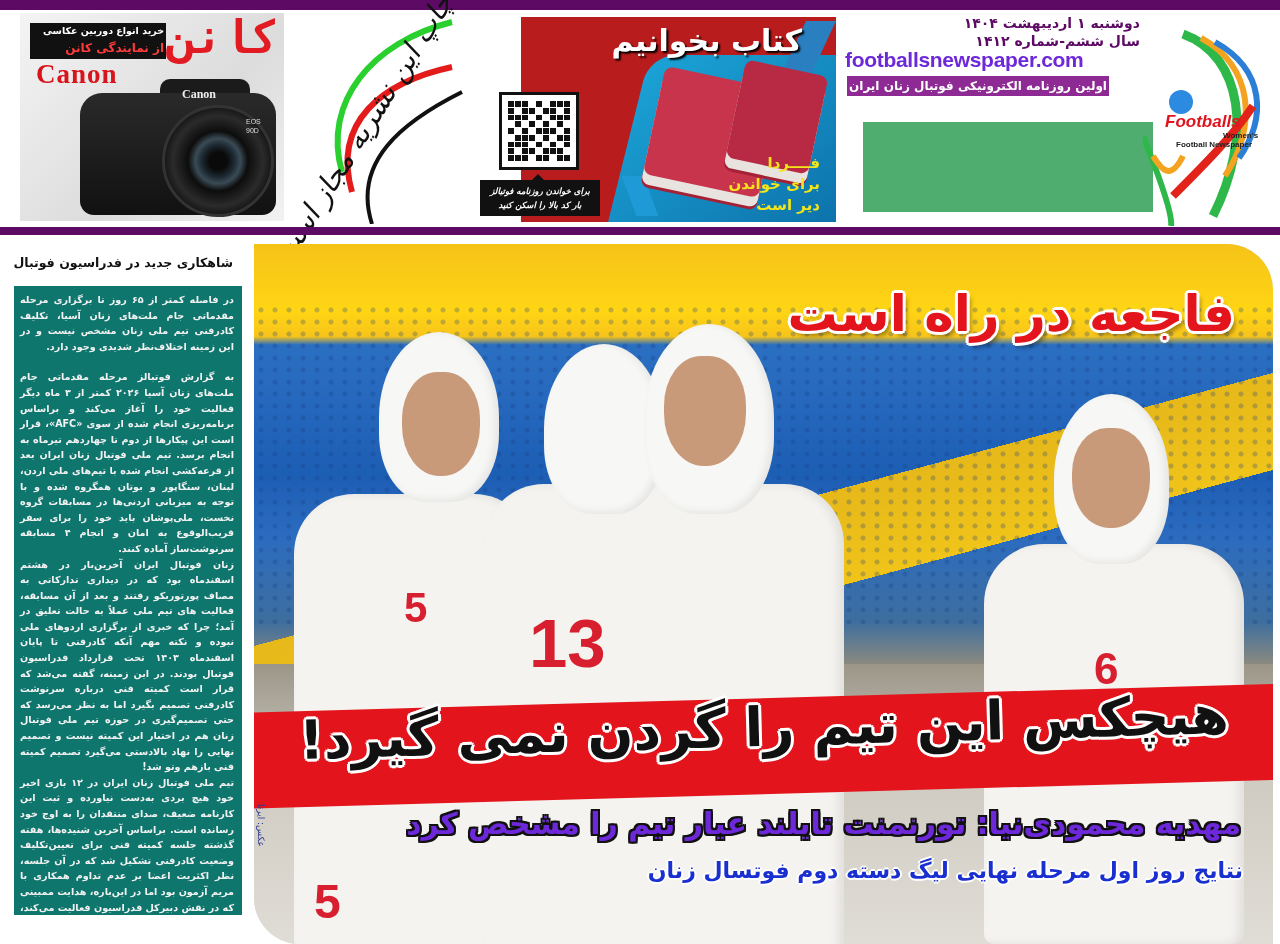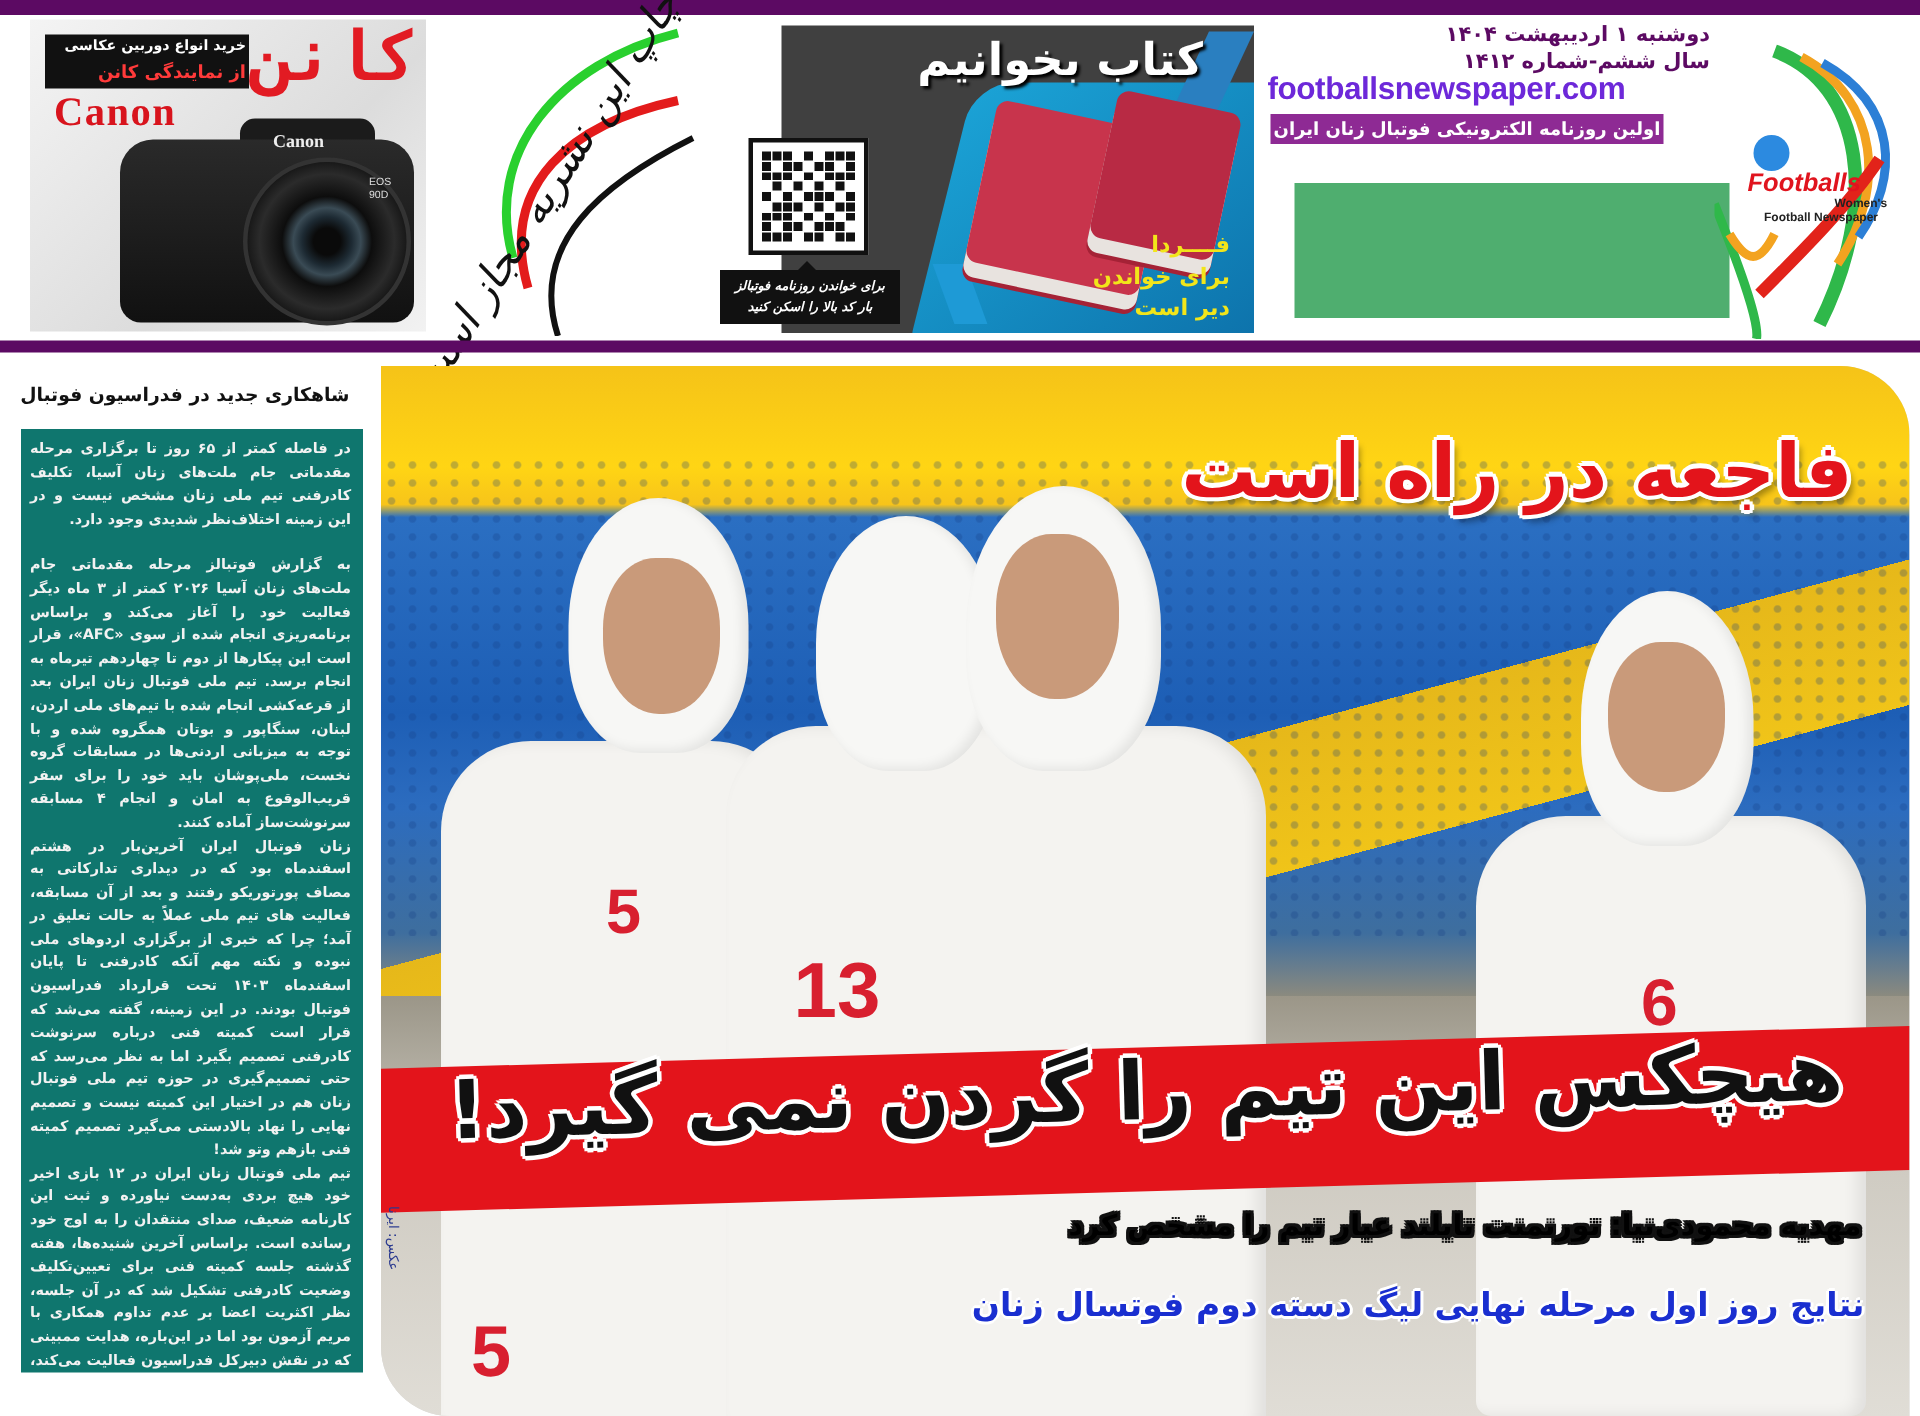--- a/index.html
+++ b/index.html
@@ -16,21 +16,21 @@
   .site-url { position: absolute; left: 2px; top: 36px; font-family: "Liberation Sans", sans-serif; font-weight: bold; font-size: 21px; color: #6d28d9; letter-spacing: -0.3px; }
   .tagline { position: absolute; left: 4px; top: 64px; width: 262px; height: 20px; background: #8e2a94; color: #fff; direction: rtl; font-size: 12px; font-weight: bold; line-height: 20px; text-align: center; white-space: nowrap; }
   .logo-green { position: absolute; left: 20px; top: 110px; width: 290px; height: 90px; background: #4fae6f; }
   .logo-word { position: absolute; left: 6px; top: 88px; width: 320px; height: 120px; direction: rtl; font-family: "DejaVu Sans", sans-serif; font-weight: bold; font-size: 86px; line-height: 120px; color: #111; text-align: center; text-shadow: 2px 2px 0 #000; letter-spacing: -2px; }
   .swoosh { position: absolute; left: 300px; top: 14px; width: 130px; height: 200px; }
   .brand-en { position: absolute; left: 322px; top: 100px; font-family: "Liberation Sans", sans-serif; font-weight: bold; font-size: 17px; color: #e0141e; font-style: italic; }
   .brand-sub1 { position: absolute; left: 380px; top: 119px; font-family: "Liberation Sans", sans-serif; font-weight: bold; font-size: 8px; color: #222; }
   .brand-sub2 { position: absolute; left: 333px; top: 128px; font-family: "Liberation Sans", sans-serif; font-weight: bold; font-size: 8px; color: #222; }
 
   
-  .book-ad { position: absolute; left: 521px; top: 17px; width: 315px; height: 205px; background: #404040; overflow: hidden; }
+  .book-ad { position: absolute; left: 521px; top: 17px; width: 315px; height: 205px; background: #b91c1c; overflow: hidden; }
   .book-ad .blue-panel { position: absolute; left: 105px; top: 38px; width: 240px; height: 190px; background: linear-gradient(135deg,#1ba3d6,#0c6fa8); border-radius: 26px; transform: skewX(-14deg); }
   .book-ad .chev1 { position: absolute; right: 14px; top: 4px; width: 30px; height: 60px; background: #2a7fc0; transform: skewX(-25deg); }
   .book-ad .chev2 { position: absolute; left: 108px; bottom: 6px; width: 22px; height: 40px; background: #1e9ad6; transform: skewX(20deg); }
   .book-title { position: absolute; right: 34px; top: 6px; direction: rtl; font-size: 30px; font-weight: bold; color: #fff; text-shadow: 2px 2px 2px #000; }
   .book1 { position: absolute; left: 132px; top: 60px; width: 118px; height: 110px; background: #c8344c; border-radius: 8px; box-shadow: 0 10px 0 #e8e3df, 0 13px 0 #a52236; transform: rotate(12deg); }
   .book2 { position: absolute; left: 214px; top: 50px; width: 84px; height: 100px; background: #b82a44; border-radius: 8px; box-shadow: 0 10px 0 #e8e3df, 0 13px 0 #a52236; transform: rotate(12deg); }
   .book-slogan { position: absolute; right: 16px; top: 136px; direction: rtl; text-align: right; font-size: 15px; font-weight: bold; color: #f2e51a; line-height: 21px; white-space: pre-line; }
 
   
   .qr-box { position: absolute; left: 499px; top: 92px; width: 80px; height: 78px; background: #fff; border: 3px solid #111; padding: 6px; }
@@ -79,21 +79,21 @@
   .face { position: absolute; background: #c99a7a; border-radius: 45% 45% 48% 48%; }
   .jersey-num { position: absolute; font-family: "Liberation Sans", sans-serif; font-weight: bold; color: #d81f2f; }
 
   .headline-top { position: absolute; right: 38px; top: 32px; direction: rtl; font-family: "DejaVu Sans", sans-serif; font-weight: bold; font-size: 50px; color: #e3141b; line-height: 76px;
     text-shadow: 3px 0 0 #fff, -3px 0 0 #fff, 0 3px 0 #fff, 0 -3px 0 #fff, 2px 2px 0 #fff, -2px -2px 0 #fff, 2px -2px 0 #fff, -2px 2px 0 #fff, 4px 5px 4px rgba(0,0,0,0.35); white-space: nowrap; }
 
   .red-band { position: absolute; left: 0; top: 440px; width: 1019px; height: 96px; background: #e3141b; transform: skewY(-1.6deg); transform-origin: right; }
   .headline-main { position: absolute; left: 10px; top: 434px; width: 1000px; direction: rtl; text-align: center; font-family: "DejaVu Sans", sans-serif; font-weight: bold; font-size: 54px; color: #111; line-height: 100px; white-space: nowrap;
     text-shadow: 3px 0 0 #fff, -3px 0 0 #fff, 0 3px 0 #fff, 0 -3px 0 #fff, 2px 2px 0 #fff, -2px -2px 0 #fff, 2px -2px 0 #fff, -2px 2px 0 #fff; transform: rotate(-1.6deg); }
 
-  .sub-yellow { position: absolute; right: 32px; top: 562px; direction: rtl; font-family: "DejaVu Sans", sans-serif; font-weight: bold; font-size: 19px; color: #000000; white-space: nowrap;
+  .sub-yellow { position: absolute; right: 32px; top: 562px; direction: rtl; font-family: "DejaVu Sans", sans-serif; font-weight: bold; font-size: 30px; color: #6d28d9; white-space: nowrap;
     text-shadow: 2px 0 0 #111, -2px 0 0 #111, 0 2px 0 #111, 0 -2px 0 #111, 2px 2px 0 #111, -2px -2px 0 #111, 2px -2px 0 #111, -2px 2px 0 #111; }
   .sub-blue { position: absolute; right: 30px; top: 614px; direction: rtl; font-family: "DejaVu Sans", sans-serif; font-weight: bold; font-size: 22px; color: #1a2fd0; white-space: nowrap;
     text-shadow: 2px 0 0 #fff, -2px 0 0 #fff, 0 2px 0 #fff, 0 -2px 0 #fff, 1px 1px 0 #fff, -1px -1px 0 #fff; }
   .photo-credit { position: absolute; left: 2px; top: 560px; font-size: 9px; color: #2b3a8f; writing-mode: vertical-rl; direction: rtl; white-space: nowrap; }
 </style>
 </head>
 <body>
 
 <div class="top-bar"></div>
 
@@ -259,21 +259,21 @@
 
   <div class="player" style="left:40px; top:250px; width:240px; height:460px;"></div>
   <div class="hijab" style="left:125px; top:88px; width:120px; height:170px;"></div>
   <div class="face" style="left:148px; top:128px; width:78px; height:104px;"></div>
   <div class="jersey-num" style="left:150px; top:340px; font-size:42px;">5</div>
 
   <div class="player" style="left:230px; top:240px; width:360px; height:470px;"></div>
   <div class="hijab" style="left:290px; top:100px; width:120px; height:170px;"></div>
   <div class="hijab" style="left:390px; top:80px; width:130px; height:190px;"></div>
   <div class="face" style="left:410px; top:112px; width:82px; height:110px;"></div>
-  <div class="jersey-num" style="left:275px; top:360px; font-size:52px;margin-top:27px;">13</div>
+  <div class="jersey-num" style="left:275px; top:360px; font-size:69px;">13</div>
 
   <div class="player" style="left:730px; top:300px; width:260px; height:400px;"></div>
   <div class="hijab" style="left:800px; top:150px; width:115px; height:170px;"></div>
   <div class="face" style="left:818px; top:184px; width:78px; height:100px;"></div>
   <div class="jersey-num" style="left:840px; top:400px; font-size:44px;">6</div>
 
   <div class="jersey-num" style="left:60px; top:630px; font-size:48px;">5</div>
 
   <div class="headline-top">فاجعه در راه است</div>
   <div class="red-band"></div>

